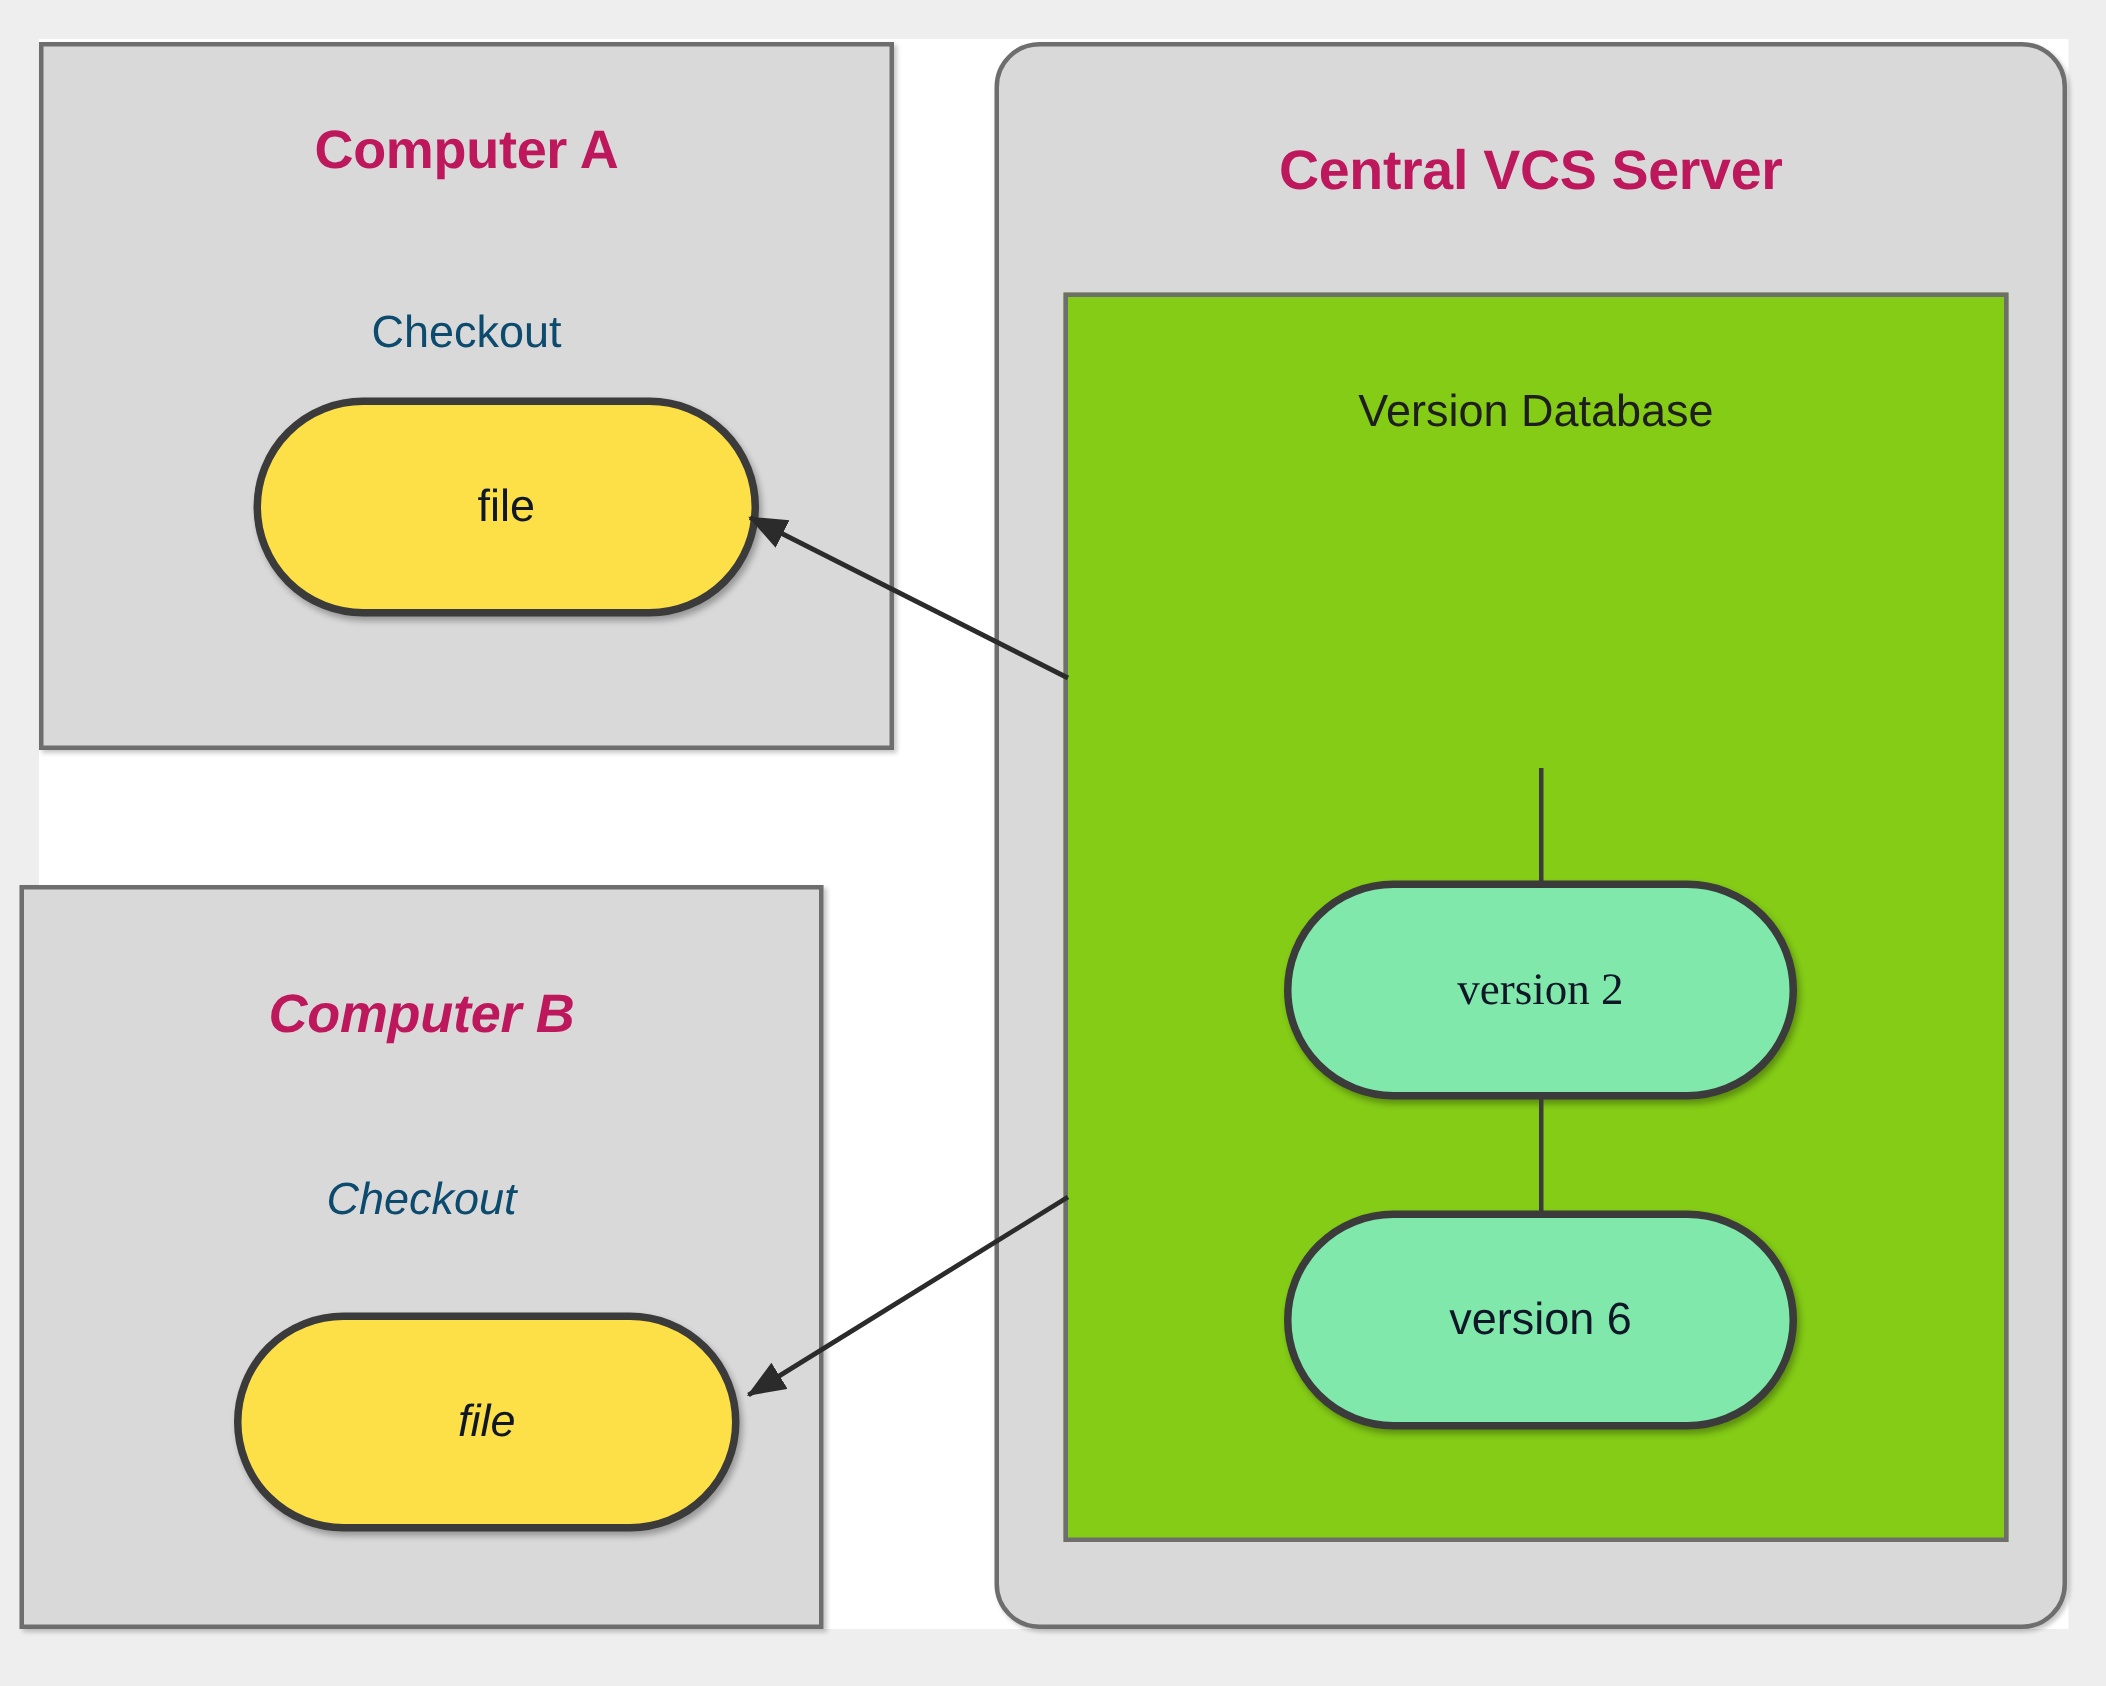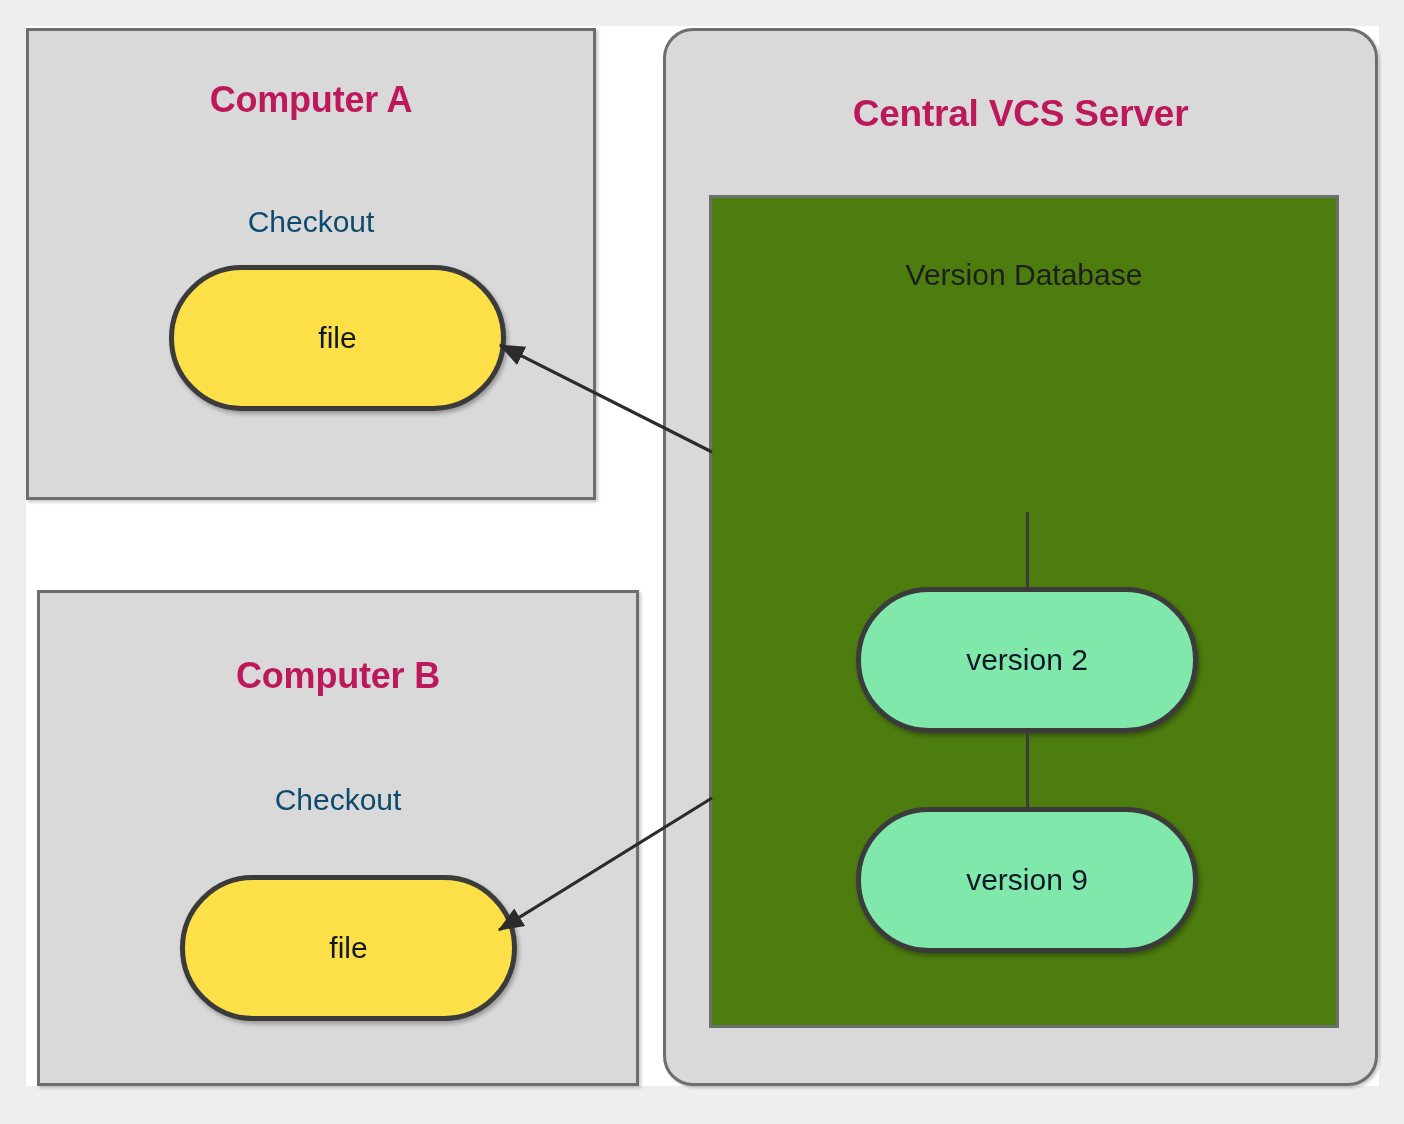--- a/index.html
+++ b/index.html
@@ -33,21 +33,21 @@
 
   
   .panel {
     position: absolute;
     background: #d9d9d9;
     border: 3px solid #6e6e6e;
     box-sizing: border-box;
     box-shadow: 2px 2px 3px rgba(0,0,0,0.22);
   }
   #panel-computer-a { left: 26px;  top: 28px;  width: 570px; height: 472px; }
-  #panel-computer-b { left: 37px;  top: 590px; width: 602px; height: 496px; }
+  #panel-computer-b { left: 13px;  top: 590px; width: 536px; height: 496px; font-style: italic; }
   #panel-vcs-server { left: 663px; top: 28px;  width: 715px; height: 1058px; border-radius: 30px; }
 
   .panel-title {
     position: absolute;
     left: 0;
     width: 100%;
     text-align: center;
     font-weight: bold;
     color: #be185d;
     letter-spacing: -0.2px;
@@ -68,21 +68,21 @@
   #label-checkout-a { top: 174px; }
   #label-checkout-b { top: 190px; }
 
   
   #version-database-box {
     position: absolute;
     left: 43px;
     top: 164px;
     width: 630px;
     height: 833px;
-    background: #4d7c0f;
+    background: #84cc16;
     border: 3px solid #6e6e6e;
     box-sizing: border-box;
   }
   #label-version-database {
     position: absolute;
     left: 0;
     top: 60px;
     width: 100%;
     text-align: center;
     font-size: 30px;
@@ -102,21 +102,21 @@
     color: #101828;
     box-shadow: 2px 3px 4px rgba(0,0,0,0.30);
   }
   .pill-file    { background: #fde047; }
   .pill-version { background: #80e8ab; }
 
   #node-file-a { left: 140px; top: 234px; width: 337px; height: 146px; }
   #node-file-b { left: 140px; top: 282px; width: 337px; height: 146px; }
 
   #node-version-3 { left: 144px; top: 169px; width: 342px; height: 146px; }
-  #node-version-2 { left: 144px; top: 389px; width: 342px; height: 146px; }
+  #node-version-2 { left: 144px; top: 389px; width: 342px; height: 146px; font-family: Liberation Serif, serif; }
   #node-version-1 { left: 144px; top: 609px; width: 342px; height: 146px; }
 
   
   .version-connector {
     position: absolute;
     left: 314px;
     width: 3px;
     background: #3b3b3b;
   }
   #connector-3-2 { top: 314px; height: 76px; }
@@ -167,21 +167,21 @@
 
       <div class="version-connector" id="connector-3-2"></div>
 
       <div class="pill pill-version" id="node-version-2">
         <span>version 2</span>
       </div>
 
       <div class="version-connector" id="connector-2-1"></div>
 
       <div class="pill pill-version" id="node-version-1">
-        <span>version 9</span>
+        <span>version 6</span>
       </div>
     </div>
   </div>
 
   <svg id="arrow-layer" viewBox="0 0 1404 1124" xmlns="http://www.w3.org/2000/svg">
     <defs>
       <marker id="arrowhead" markerWidth="9" markerHeight="9" refX="7.6" refY="3.2" orient="auto" markerUnits="strokeWidth">
         <path d="M0,0 L8,3.2 L0,6.4 z" fill="#2b2b2b"></path>
       </marker>
     </defs>

